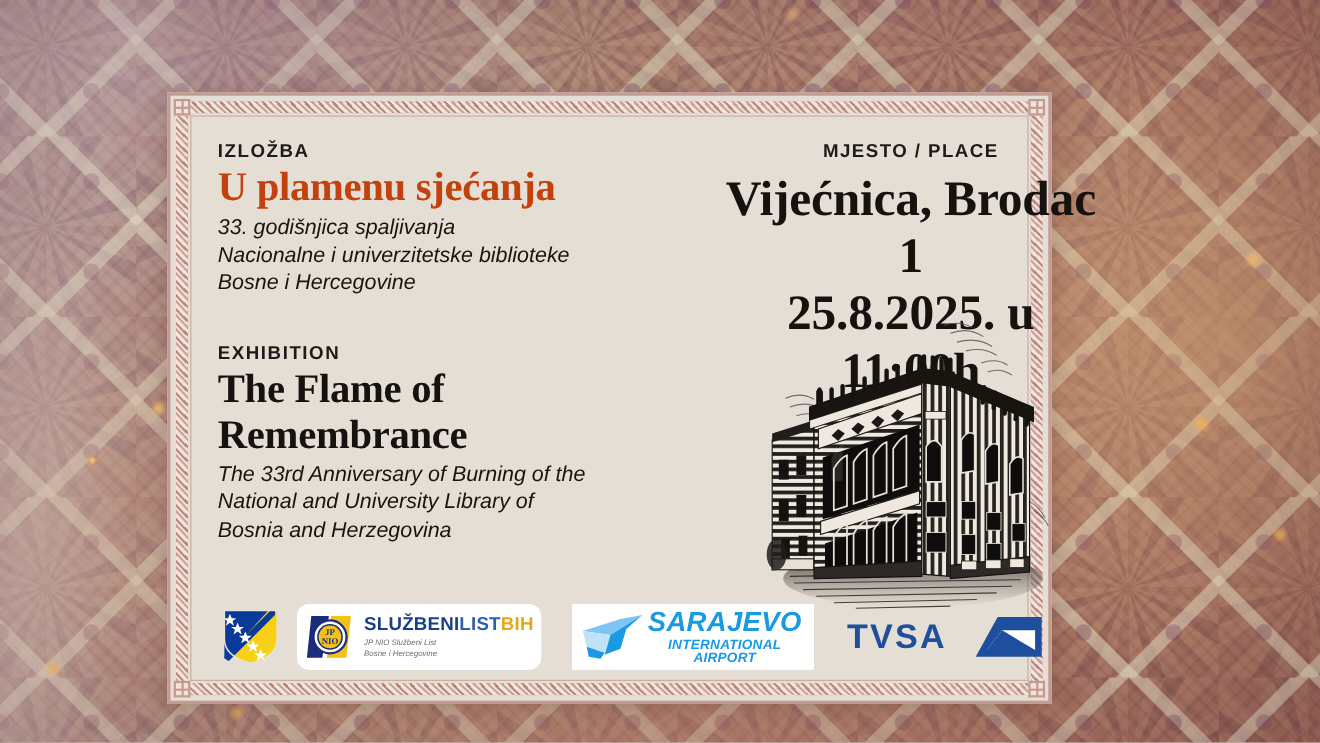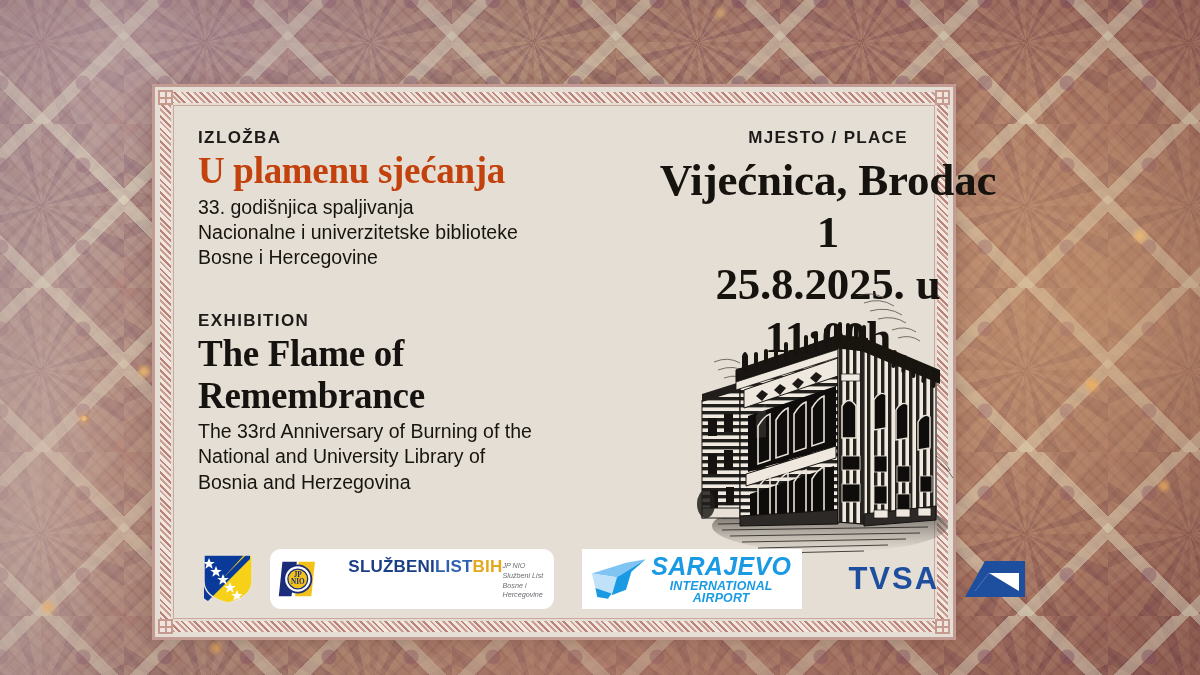--- a/index.html
+++ b/index.html
@@ -135,21 +135,21 @@
     font-size:17px;font-weight:bold;letter-spacing:1.4px;
     color:#1d1b19;margin:0 0 4px 0;font-family:"Liberation Sans",sans-serif;
   }
   .title-bs{
     font-family:Liberation Serif, serif;
     font-weight:bold;font-size:37px;line-height:1.02;
     color:#c2410c;margin:0 0 5px 0;letter-spacing:-.3px;
   }
   .sub-line{
     font-size:19.5px;line-height:1.30;color:#17150f;
-    font-family:"Liberation Sans",sans-serif;margin:0;
+    font-family:"Liberation Sans",sans-serif;margin:0;font-style:italic;
   }
   .block-en{margin-top:40px;}
   .title-en{
     font-family:"Liberation Serif", serif;
     font-weight:bold;font-size:37px;line-height:1.03;
     color:#15120f;margin:4px 0 4px 0;letter-spacing:-.3px;
   }
 
   .place-kicker{
     text-align:center;font-size:17px;font-weight:bold;letter-spacing:1.3px;
@@ -166,21 +166,21 @@
   }
   .building-svg{display:block;margin:0 auto;}
 
   
   .logos{
     position:absolute;left:22px;bottom:6px;height:58px;
     display:flex;align-items:center;gap:14px;
   }
   .logo-box{display:flex;align-items:center;height:54px;}
   .logo-white{background:#ffffff;}
-  .sl-text{display:flex;flex-direction:row;line-height:1;margin-left:22px;}
+  .sl-text{display:flex;flex-direction:column;line-height:1;}
   .sl-top{font-size:17px;font-weight:bold;letter-spacing:.2px;}
   .sl-top .b1{color:#1b3f86;}
   .sl-top .b2{color:#2f5fb0;}
   .sl-top .b3{color:#e3a81c;}
   .sl-sub{font-size:7.2px;color:#6d6d74;font-style:italic;line-height:1.35;margin-top:3px;}
   .sa-text{display:flex;flex-direction:column;line-height:1;margin-left:-4px;}
   .sa-main{font-size:25px;font-weight:bold;font-style:italic;color:#1b9ae4;letter-spacing:.3px;}
   .sa-sub{font-size:12.4px;font-weight:bold;font-style:italic;color:#1b9ae4;letter-spacing:.2px;margin-top:1px;}
   .tvsa-text{font-size:31px;font-weight:bold;color:#1e4f9e;letter-spacing:2px;}
 </style>
@@ -434,21 +434,21 @@
             <polygon points="2,18 30,22 24,40 6,34" fill="#bfe2f8"></polygon>
             <polygon points="30,22 46,16 40,36 24,42" fill="#1b9ae4"></polygon>
             <polygon points="6,34 24,40 20,46 8,44" fill="#1b9ae4"></polygon>
           </svg>
           <div class="sa-text">
             <div class="sa-main">SARAJEVO</div>
             <div class="sa-sub">INTERNATIONAL AIRPORT</div>
           </div>
         </div>
 
-        <div class="logo-box" style="gap:24px;margin-left:32px;">
+        <div class="logo-box" style="gap:24px;margin-left:16px;">
           <div class="tvsa-text">TVSA</div>
           <svg width="64" height="40" viewBox="0 0 64 40">
             <path d="M22 2 L62 2 L62 38 L2 38 Z" fill="#1e4f9e"></path>
             <path d="M26 14 L56 14 L56 32 L12 32 Z" fill="#ffffff"></path>
             <path d="M26 14 L56 32 L12 32 Z" fill="#1e4f9e"></path>
           </svg>
         </div>
 
       </div>
     </div>

